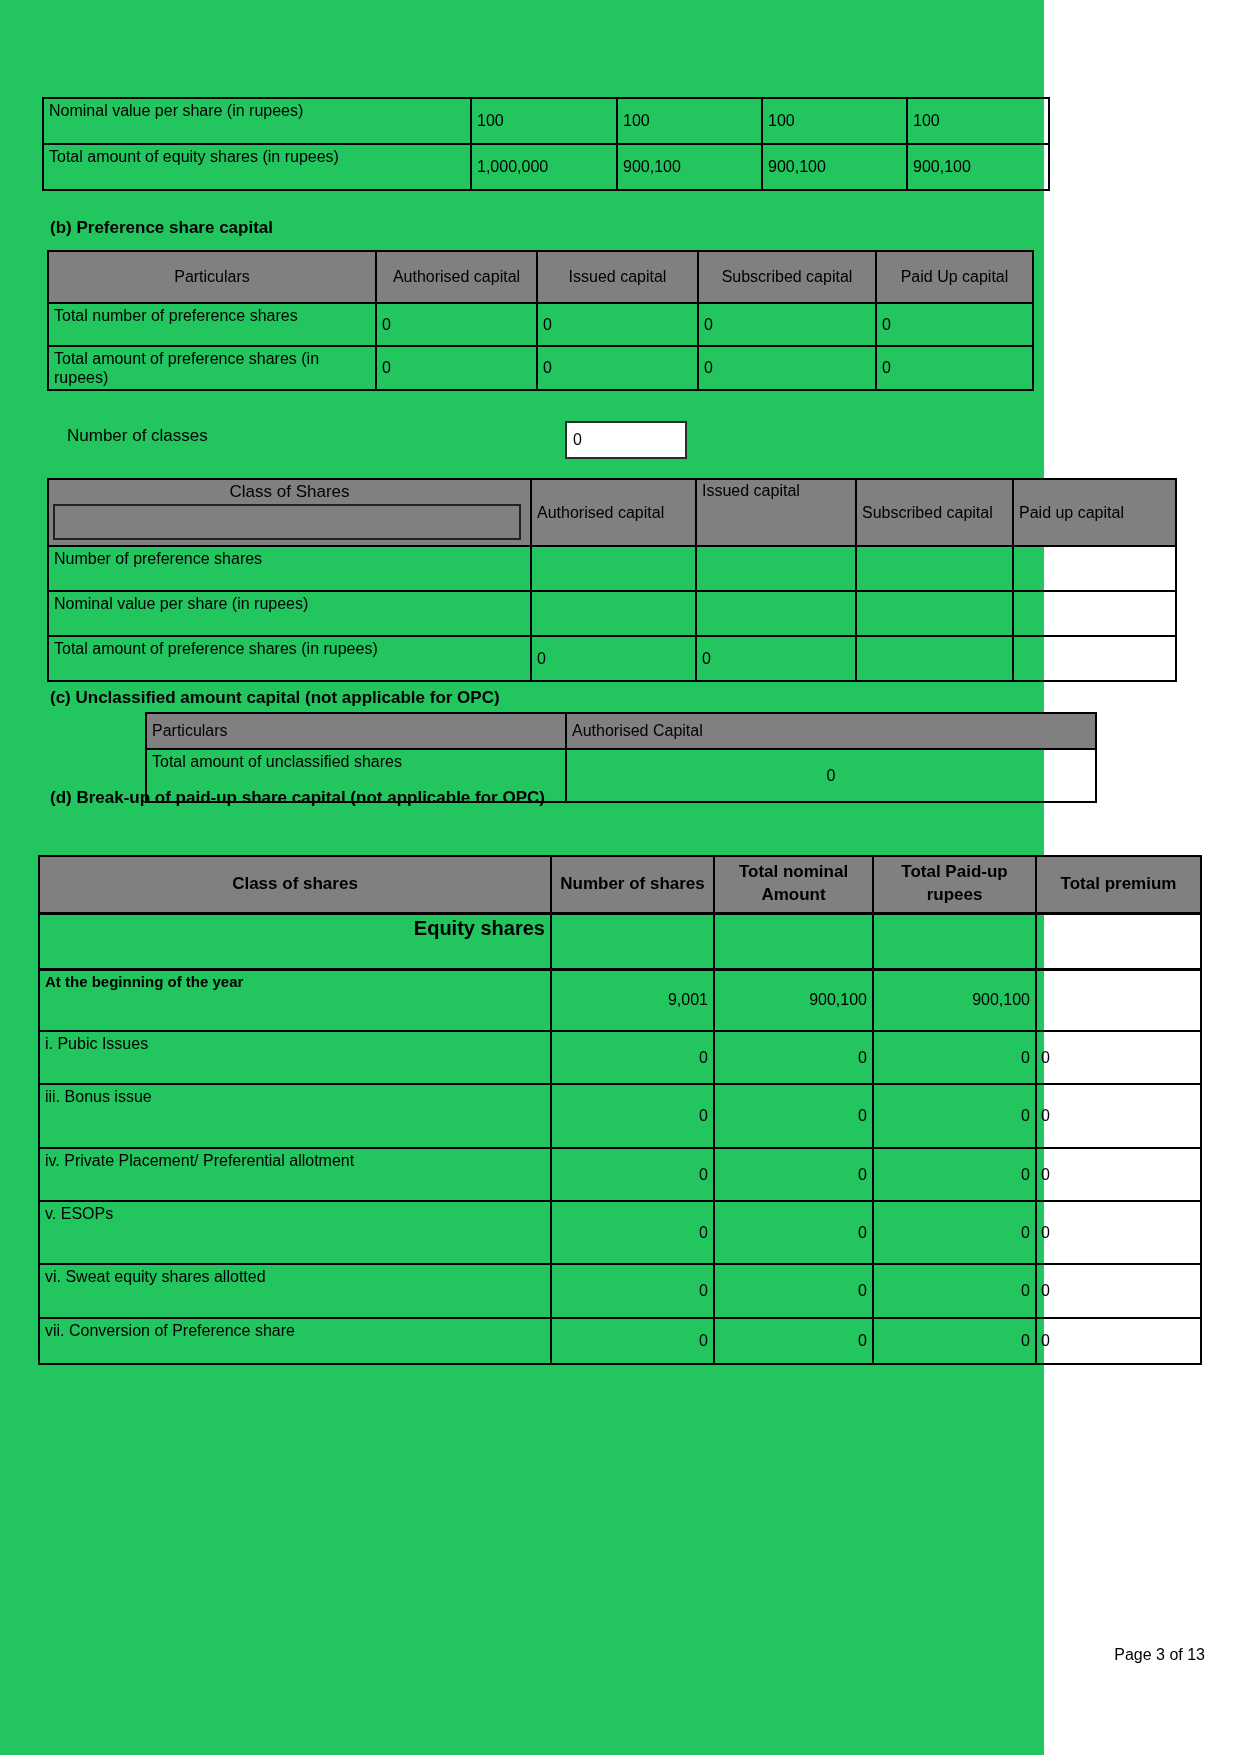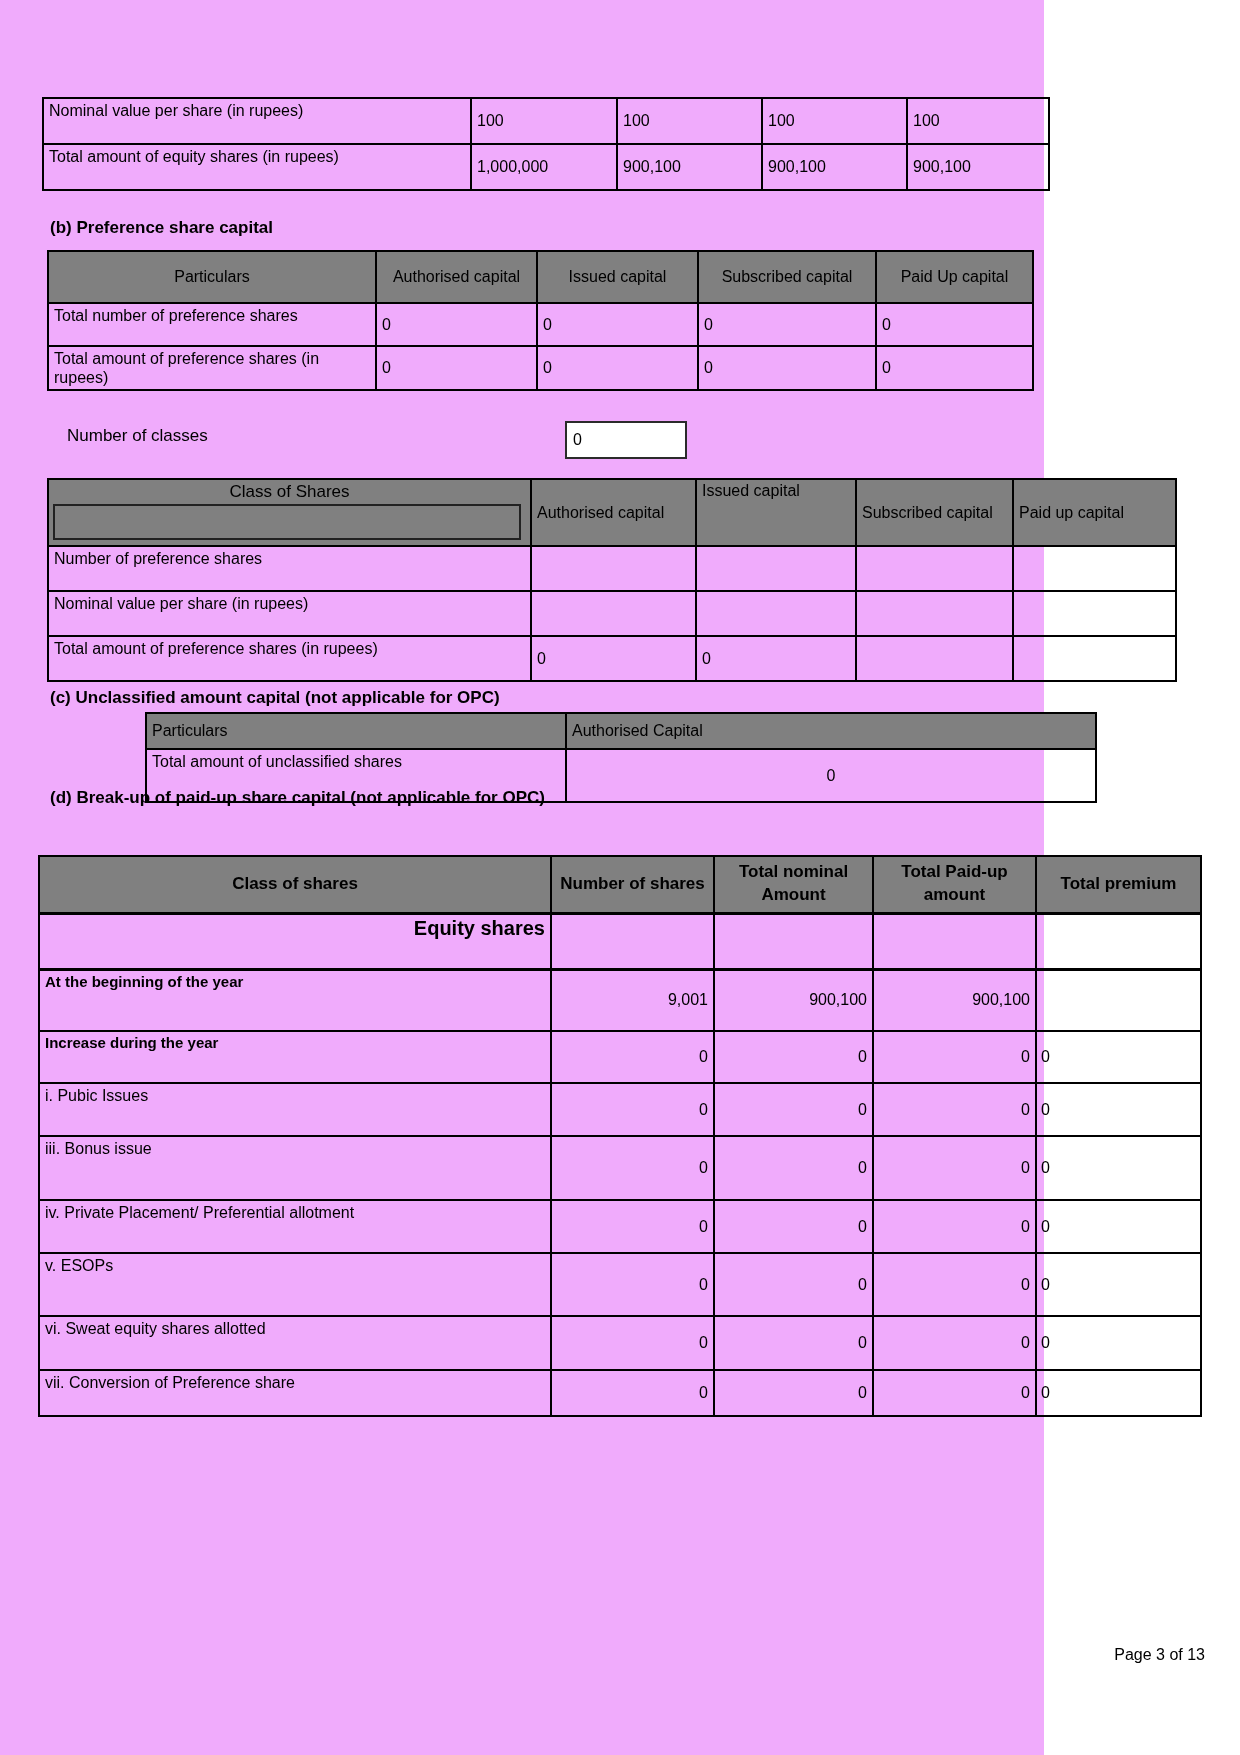--- a/index.html
+++ b/index.html
@@ -1,19 +1,19 @@
 <!DOCTYPE html>
 <html style="--header-bg: #808080; --border: #000000;"><head>
 <meta charset="utf-8">
 <style>
   :root { --header-bg:#808080; --border:#000; }
   * { box-sizing: border-box; }
   html,body { margin:0; padding:0; background:#fff; }
   .page {
-    position:relative; width:1044px; height:1755px; background:#f0abfc;
+    position:relative; width:1044px; height:1755px; background:#22c55e;
     font-family:"Liberation Sans", sans-serif; color:#000;
   }
   table { border-collapse:collapse; table-layout:fixed; position:absolute; }
   td, th { border:2px solid var(--border); padding:2px 5px; font-weight:normal; overflow:hidden; }
   .lbl   { font-size:16px; text-align:left; vertical-align:top; line-height:1.2; }
   .val   { font-size:16px; text-align:left; vertical-align:middle; }
   .hdr   { background:var(--header-bg); font-size:16px; text-align:center; vertical-align:middle; }
   .hdr-left { background:var(--header-bg); font-size:16px; text-align:left; vertical-align:middle; }
   .hdr-top  { background:var(--header-bg); font-size:16px; text-align:left; vertical-align:top; }
   .heading { position:absolute; font-size:17px; font-weight:bold; }
@@ -204,44 +204,37 @@
         <col style="width:163px">
         <col style="width:159px">
         <col style="width:163px">
         <col style="width:165px">
       </colgroup>
     <tbody>
         <tr class="hrow">
       <th class="hdr-d">Class of shares</th>
       <th class="hdr-d">Number of shares</th>
       <th class="hdr-d">Total nominal Amount</th>
-      <th class="hdr-d">Total Paid-up amount</th>
+      <th class="hdr-d">Total Paid-up rupees</th>
       <th class="hdr-d">Total premium</th>
     </tr>
     <tr style="height:56px; border-bottom:3px solid #000;">
       <td class="lbl-xl">Equity shares</td>
       <td class="val-center"></td>
       <td class="val-center"></td>
       <td class="val-center"></td>
       <td class="val-left"></td>
     </tr>
     <tr style="height:62px;">
       <td class="lbl-bold">At the beginning of the year</td>
       <td class="val-center">9,001</td>
       <td class="val-center">900,100</td>
       <td class="val-center">900,100</td>
       <td class="val-left"></td>
     </tr>
-    <tr style="height:52px;">
-      <td class="lbl-bold">Increase during the year</td>
-      <td class="val-center">0</td>
-      <td class="val-center">0</td>
-      <td class="val-center">0</td>
-      <td class="val-left">0</td>
-    </tr>
     <tr style="height:53px;">
       <td class="lbl">i. Pubic Issues</td>
       <td class="val-center">0</td>
       <td class="val-center">0</td>
       <td class="val-center">0</td>
       <td class="val-left">0</td>
     </tr>
     <tr style="height:64px;">
       <td class="lbl">iii. Bonus issue</td>
       <td class="val-center">0</td>

